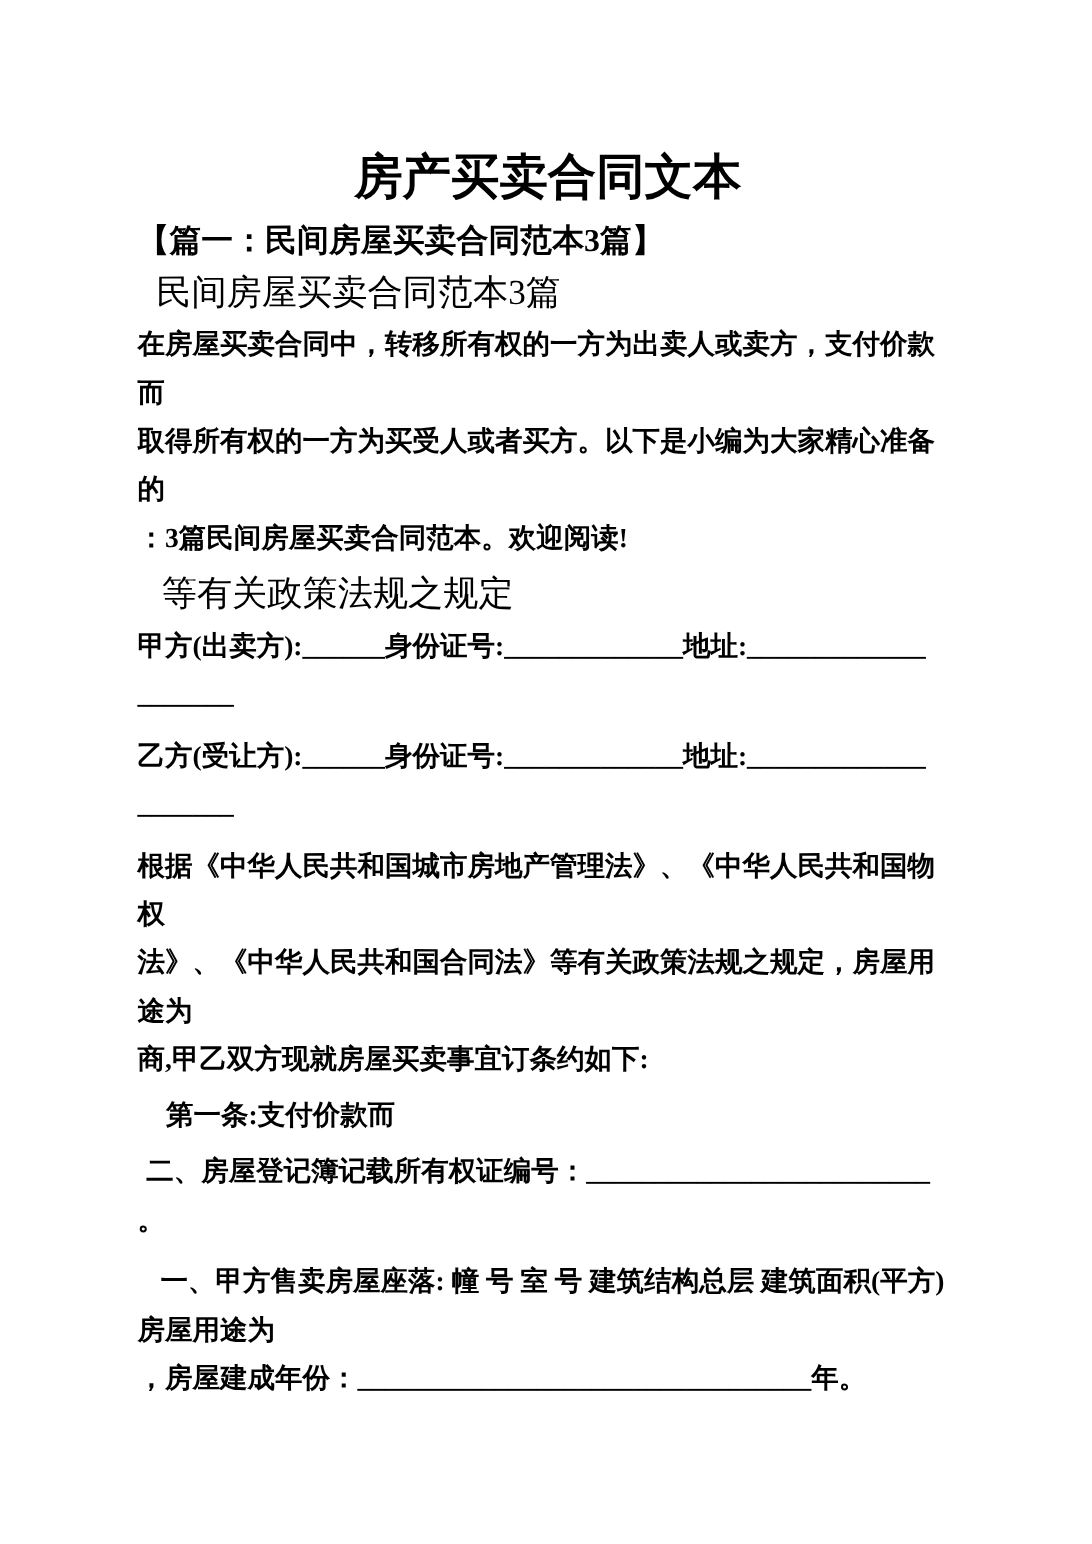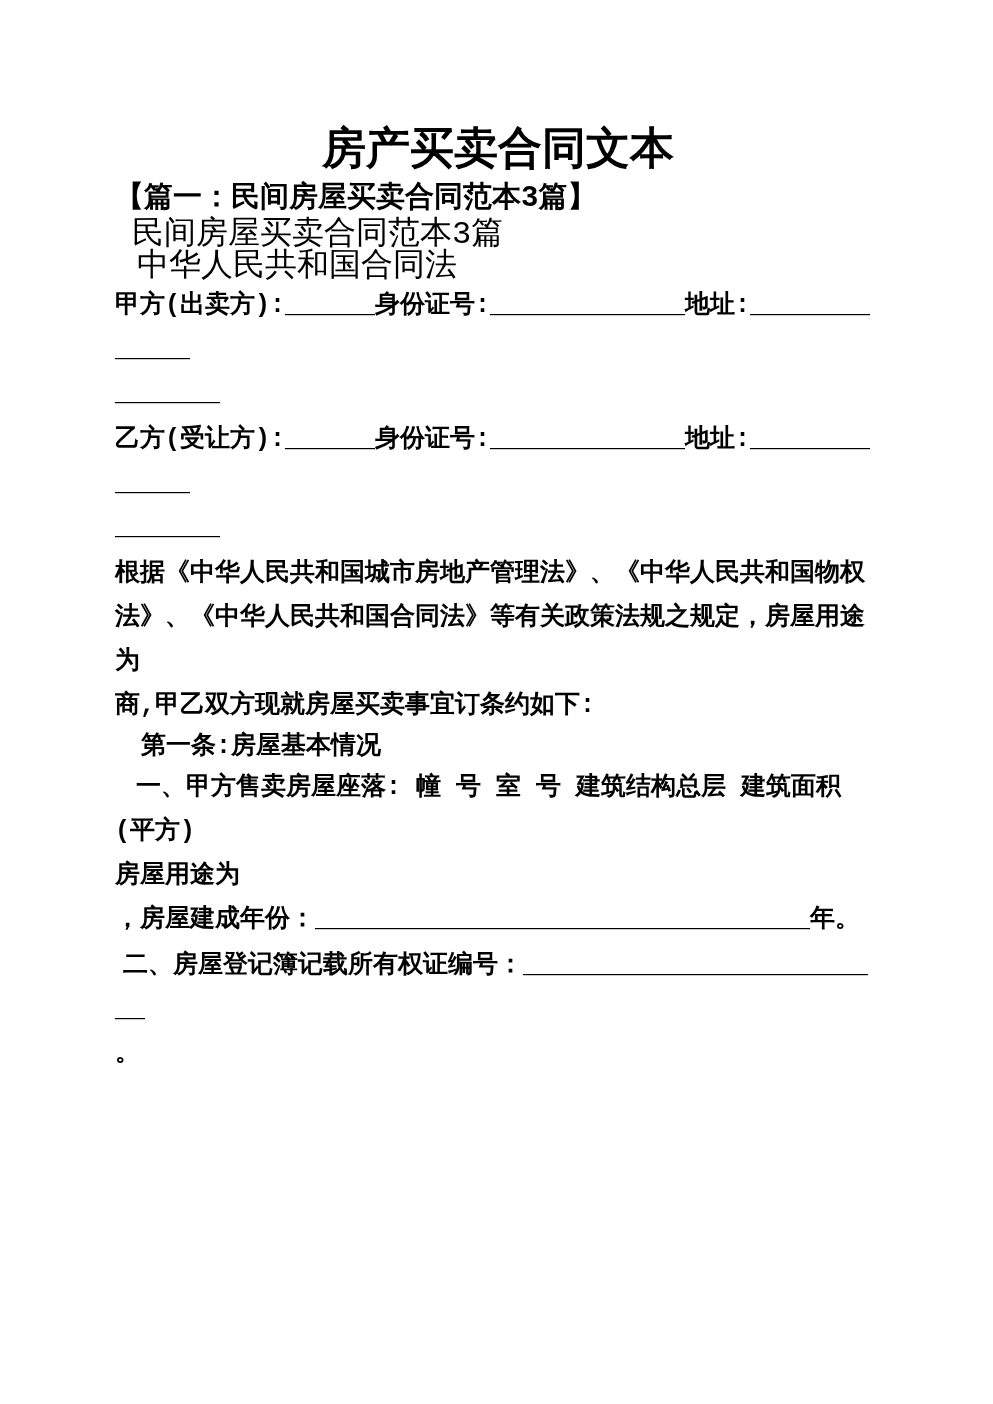--- a/index.html
+++ b/index.html
@@ -11,21 +11,21 @@
     position: relative;
     width: 993px;
     height: 1404px;
     box-sizing: border-box;
     background: #ffffff;
     color: #000000;
     font-family: "Liberation Serif", "DejaVu Serif", serif;
     overflow: hidden;
     padding: 0 110px 0 113px;
   }
-  .page h1, .page h2, .page p { margin: 2px; font-family: Liberation Mono, monospace; }
+  .page h1, .page h2, .page p { margin: 12px; }
 
   .title {
     padding-top: 122px;
     font-size: 44px;
     line-height: 54px;
     font-weight: 700;
     text-align: center;
   }
   .subtitle {
     margin-top: 26px;
@@ -62,35 +62,38 @@
 <body>
 
 <div class="page">
 
   <h1 class="title">房产买卖合同文本</h1>
 
   <h2 class="subtitle">【篇一：民间房屋买卖合同范本3篇】</h2>
 
   <p class="label intro-label">民间房屋买卖合同范本3篇</p>
 
+  <p class="body intro">在房屋买卖合同中，转移所有权的一方为出卖人或卖方，支付价款而
+取得所有权的一方为买受人或者买方。以下是小编为大家精心准备的
+：3篇民间房屋买卖合同范本。欢迎阅读!</p>
 
-  <p class="label sample-label">中华人民共和国合同法</p>
+  <p class="label sample-label">等有关政策法规之规定</p>
 
   <p class="body party-a">甲方(出卖方):______身份证号:_____________地址:_____________
 _______</p>
 
   <p class="body party-b">乙方(受让方):______身份证号:_____________地址:_____________
 _______</p>
 
   <p class="body basis">根据《中华人民共和国城市房地产管理法》、《中华人民共和国物权
 法》、《中华人民共和国合同法》等有关政策法规之规定，房屋用途为
 商,甲乙双方现就房屋买卖事宜订条约如下:</p>
 
-  <p class="body article">第一条:房屋基本情况</p>
+  <p class="body article">第一条:支付价款而</p>
+
+  <p class="body clause-2">二、房屋登记簿记载所有权证编号：_________________________
+。</p>
 
   <p class="body clause-1">一、甲方售卖房屋座落: 幢 号 室 号 建筑结构总层 建筑面积(平方)
 房屋用途为
 ，房屋建成年份：_________________________________年。</p>
 
-  <p class="body clause-2">二、房屋登记簿记载所有权证编号：_________________________
-。</p>
-
 </div>
 
 </body></html>

